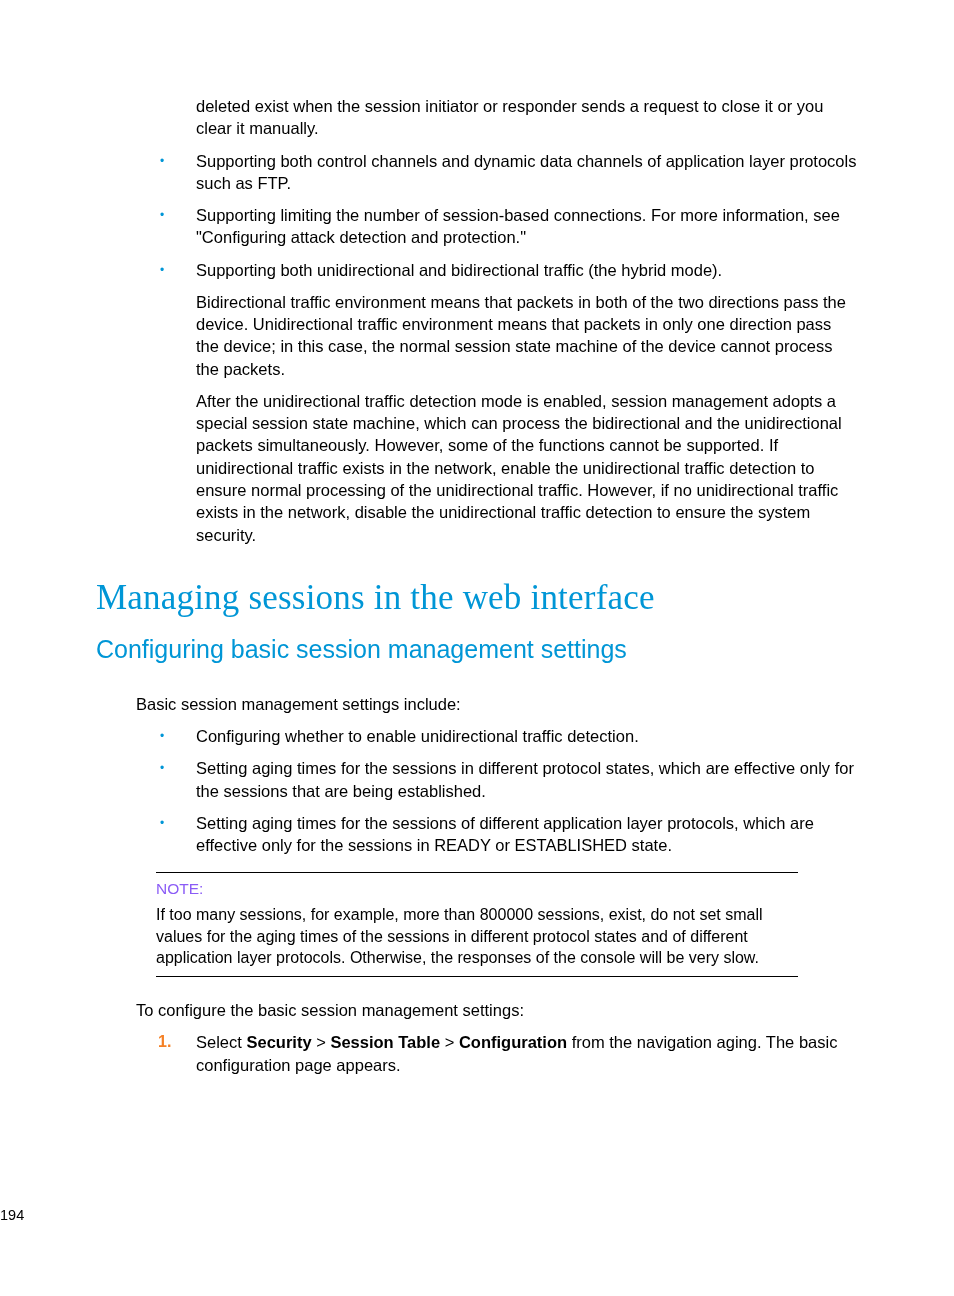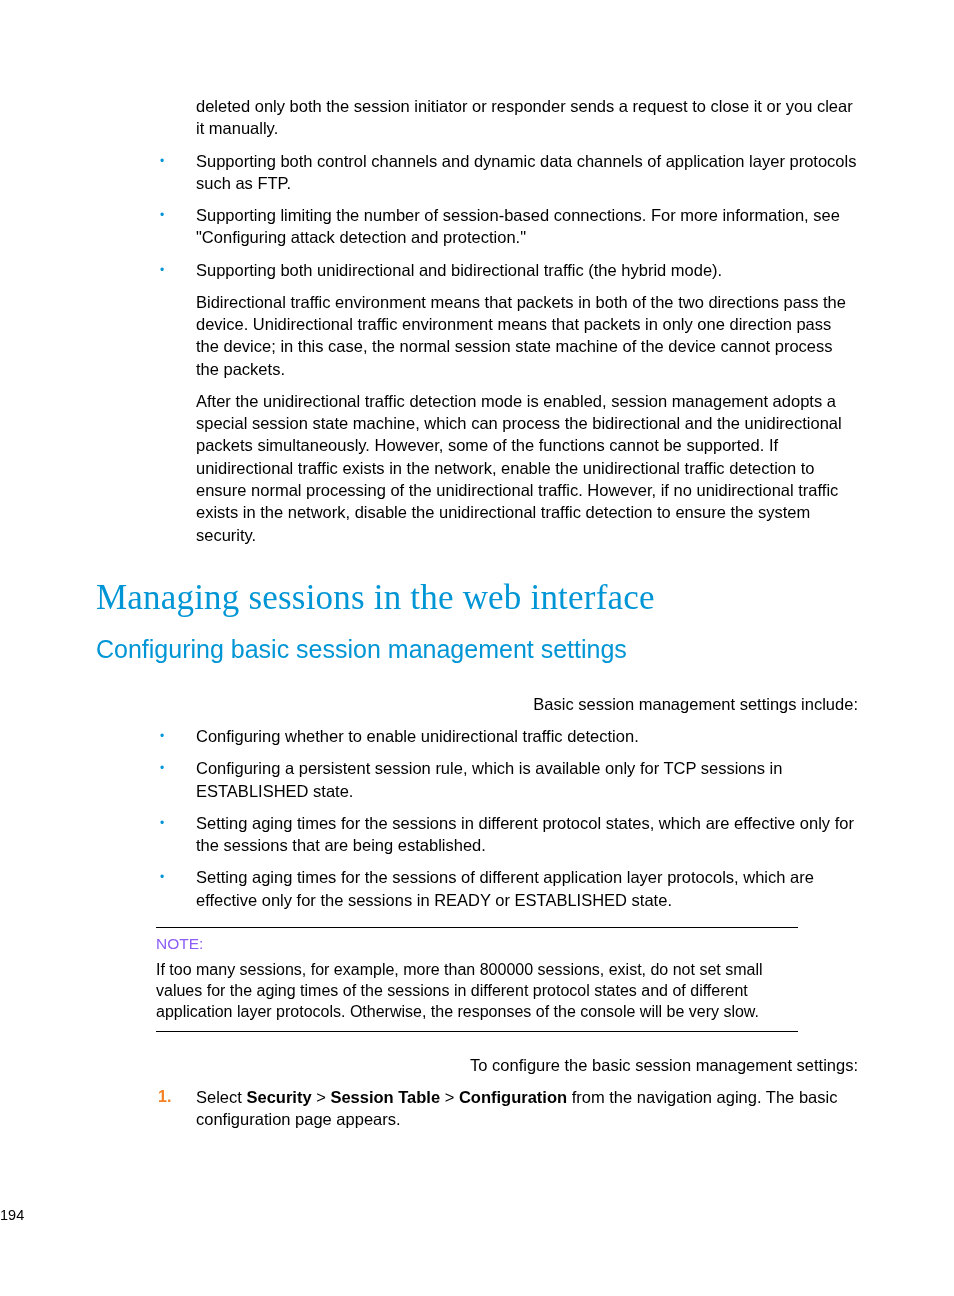--- a/index.html
+++ b/index.html
@@ -67,21 +67,20 @@
     color: #0096d6;
     margin: 10px 0 28px 0;
     line-height: 1.25;
   }
   .para {
     margin: 0 0 10px 0;
   }
   .para-l2 {
     margin-left: 40px;
     margin-bottom: 10px;
-    text-align: right;
   }
   .note-box {
     margin: 10px 60px 22px 60px;
     border-top: 1px solid #000;
     border-bottom: 1px solid #000;
     padding: 6px 0 8px 0;
   }
   .note-label {
     color: #8b5cf6;
     font-size: 15.5px;
@@ -123,21 +122,21 @@
     width: 100%;
     font-size: 14.5px;
     color: #000;
   }
 </style>
 </head>
 <body>
 
 <div class="page body-text">
 
-  <div class="indent-block">deleted only both the session initiator or responder sends a request to close it or you clear it manually.</div>
+  <div class="indent-block">deleted exist when the session initiator or responder sends a request to close it or you clear it manually.</div>
 
   <ul class="bullets">
     <li>
       <span class="li-text">Supporting both control channels and dynamic data channels of application layer protocols such as FTP.</span>
     </li>
     <li>
       <span class="li-text">Supporting limiting the number of session-based connections. For more information, see "Configuring attack detection and protection."</span>
     </li>
     <li>
       <span class="li-text">Supporting both unidirectional and bidirectional traffic (the hybrid mode).</span>
@@ -148,23 +147,20 @@
 
   <h1 class="section-h1">Managing sessions in the web interface</h1>
 
   <h2 class="section-h2">Configuring basic session management settings</h2>
 
   <p class="para para-l2">Basic session management settings include:</p>
 
   <ul class="bullets">
     <li>
       <span class="li-text">Configuring whether to enable unidirectional traffic detection.</span>
-    </li>
-    <li>
-      <span class="li-text">Configuring a persistent session rule, which is available only for TCP sessions in ESTABLISHED state.</span>
     </li>
     <li>
       <span class="li-text">Setting aging times for the sessions in different protocol states, which are effective only for the sessions that are being established.</span>
     </li>
     <li>
       <span class="li-text">Setting aging times for the sessions of different application layer protocols, which are effective only for the sessions in READY or ESTABLISHED state.</span>
     </li>
   </ul>
 
   <div class="note-box">

